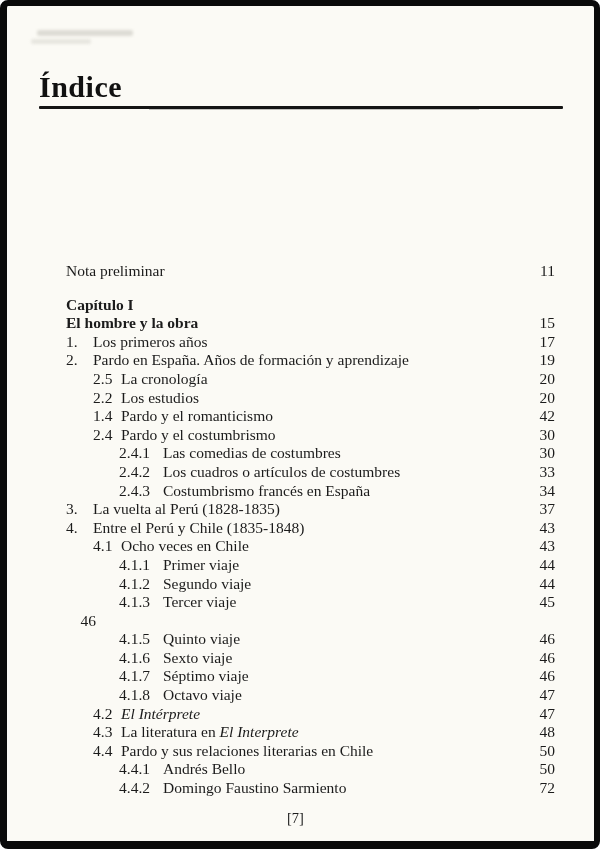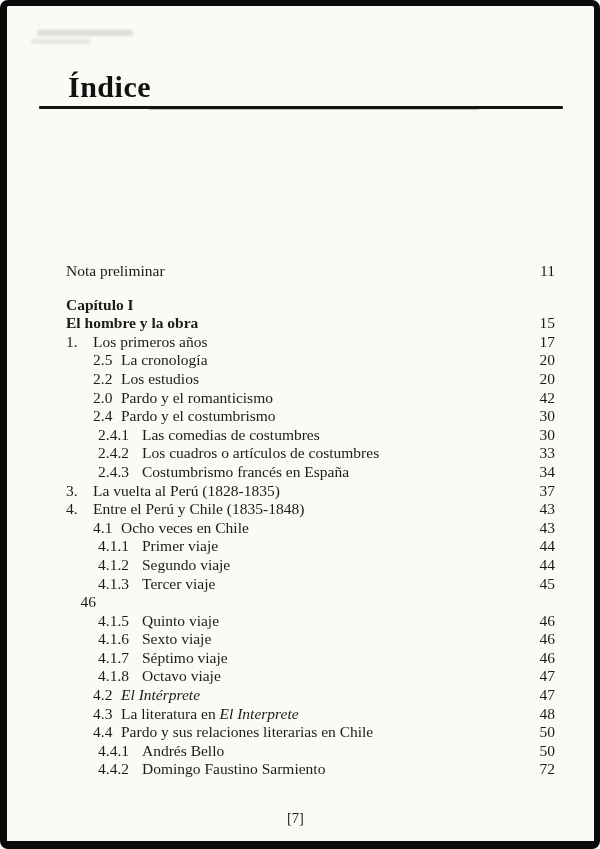--- a/index.html
+++ b/index.html
@@ -29,21 +29,20 @@
     filter: blur(1.5px); border-radius: 2px;
   }
   .bleed-mark .b1 { left: 6px; top: 2px; width: 96px; height: 6px; }
   .bleed-mark .b2 { left: 0px; top: 11px; width: 60px; height: 5px; opacity: 0.3; }
 
   .page-title {
     position: absolute; left: 32px; top: 64px;
     font-size: 30px; font-weight: bold;
     letter-spacing: 0.5px;
     color: #111;
-    margin-left: 29px;
   }
   .title-rule {
     position: absolute; left: 32px; top: 100px;
     width: 524px; height: 3px;
     background: #141414;
     border-radius: 1px;
   }
   .title-rule::after {
     content: ""; position: absolute; left: 110px; top: 3px;
     width: 330px; height: 1px; background: rgba(20,20,20,0.25);
@@ -57,21 +56,21 @@
   }
   .toc-row {
     display: flex;
     justify-content: space-between;
     align-items: center;
   }
   .toc-row.gap { margin-top: 15px; }
   .toc-row.bold .toc-label { font-weight: bold; }
   .toc-label { flex: 1 1 auto; white-space: nowrap; }
   .indent-1 .toc-label { margin-left: 27px; }
-  .indent-2 .toc-label { margin-left: 32px; }
+  .indent-2 .toc-label { margin-left: 53px; }
   .toc-num { display: inline-block; }
   .indent-0 .toc-num { width: 27px; }
   .indent-1 .toc-num { width: 28px; }
   .indent-2 .toc-num { width: 44px; }
   .toc-page { flex: 0 0 auto; min-width: 30px; text-align: right; }
 
   .page-footer {
     position: absolute; left: 0; right: 10px; bottom: 14px;
     text-align: center;
     font-size: 14.5px;
@@ -101,30 +100,34 @@
         <span class="toc-page"></span>
       </div>
       <div class="toc-row indent-0 bold">
         <span class="toc-label">El hombre y la obra</span>
         <span class="toc-page">15</span>
       </div>
       <div class="toc-row indent-0">
         <span class="toc-label"><span class="toc-num">1.</span>Los primeros años</span>
         <span class="toc-page">17</span>
       </div>
+      <div class="toc-row indent-0">
+        <span class="toc-label"><span class="toc-num">2.</span>Pardo en España. Años de formación y aprendizaje</span>
+        <span class="toc-page">19</span>
+      </div>
       <div class="toc-row indent-1">
         <span class="toc-label"><span class="toc-num">2.5</span>La cronología</span>
         <span class="toc-page">20</span>
       </div>
       <div class="toc-row indent-1">
         <span class="toc-label"><span class="toc-num">2.2</span>Los estudios</span>
         <span class="toc-page">20</span>
       </div>
       <div class="toc-row indent-1">
-        <span class="toc-label"><span class="toc-num">2.0</span>Pardo y el romanticismo</span>
+        <span class="toc-label"><span class="toc-num">1.4</span>Pardo y el romanticismo</span>
         <span class="toc-page">42</span>
       </div>
       <div class="toc-row indent-1">
         <span class="toc-label"><span class="toc-num">2.4</span>Pardo y el costumbrismo</span>
         <span class="toc-page">30</span>
       </div>
       <div class="toc-row indent-2">
         <span class="toc-label"><span class="toc-num">2.4.1</span>Las comedias de costumbres</span>
         <span class="toc-page">30</span>
       </div>

